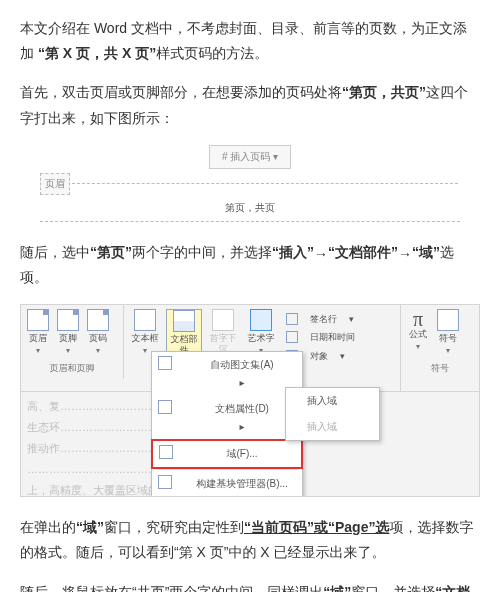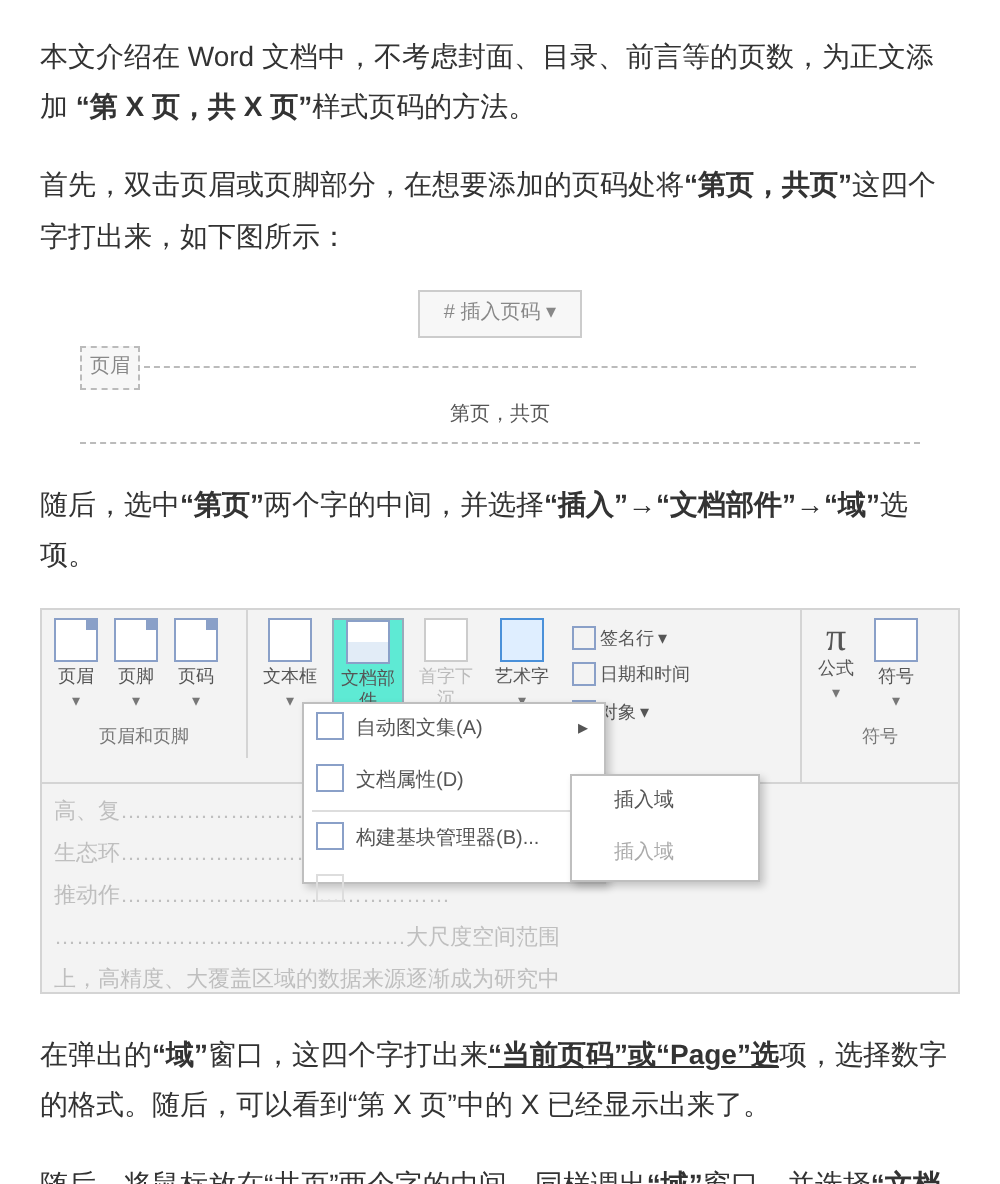--- a/index.html
+++ b/index.html
@@ -75,21 +75,21 @@
   }
   .rib-btns {
     display: flex;
     gap: 4px;
   }
   .rib-btn {
     width: 26px;
     text-align: center;
   }
   .rib-btn.big { width: 34px; }
-  .rib-btn.selected { background: #5eead4; border: 1px solid #9ab; }
+  .rib-btn.selected { background: #fef9c3; border: 1px solid #9ab; }
   .rib-icon {
     width: 20px;
     height: 20px;
     margin: 0 auto 2px auto;
     border: 1px solid #8aa0c8;
     background: #fff;
     position: relative;
   }
   .rib-icon.page::after {
     content: "";
@@ -108,46 +108,47 @@
     color: #777;
     clear: both;
   }
   .rib-right-col {
     display: flex;
     flex-direction: column;
     gap: 2px;
     padding: 2px 4px;
     font-size: 9px;
   }
-  .rib-right-col .row { display: flex; align-items: center; gap: 2px; }
+  .rib-right-col .row { display: flex; align-items: center; gap: 12px; }
   .tiny-icon {
     width: 10px; height: 10px;
     border: 1px solid #8aa0c8;
     display: inline-block;
   }
   .pi { font-family: serif; font-size: 20px; line-height: 20px; text-align:center; }
 
   
   .dropdown {
     position: absolute;
     top: 46px;
     left: 130px;
     width: 150px;
     background: #fff;
     border: 1px solid #bfbfbf;
     box-shadow: 2px 2px 4px rgba(0,0,0,.2);
     font-size: 10px;
     z-index: 5;
   }
   .dropdown .item {
-    padding: 4px 8px 4px 26px;
+    padding: 4px 8px 4px 38px;
     position: relative;
     display: flex;
     justify-content: space-between;
     align-items: center;
+    flex-direction: column;
   }
   .dropdown .item .mi-icon {
     position: absolute;
     left: 6px; top: 4px;
     width: 12px; height: 12px;
     border: 1px solid #8aa0c8;
   }
   .dropdown .item.highlight {
     border: 2px solid #d33;
     margin: -1px;
@@ -307,36 +308,40 @@
     <div class="item">
       <span class="mi-icon"></span>
       <span>自动图文集(A)</span>
       <span>▸</span>
     </div>
     <div class="item">
       <span class="mi-icon"></span>
       <span>文档属性(D)</span>
       <span>▸</span>
     </div>
+    <div class="item highlight">
+      <span class="mi-icon"></span>
+      <span>域(F)...</span>
+    </div>
     <div class="sep"></div>
     <div class="item">
       <span class="mi-icon"></span>
       <span>构建基块管理器(B)...</span>
       <span>▸</span>
     </div>
     <div class="item" style="color:#bbb">
       <span class="mi-icon" style="border-color:#ddd"></span>
     </div>
   </div>
 
   <div class="submenu">
     <div class="item">插入域</div>
     <div class="item" style="color:#aaa">插入域</div>
   </div>
 </div>
 
 <p>
-  <span>在弹出的</span><strong>“域”</strong><span>窗口，这四个字打出来</span><strong><u>“当前页码”或“Page”选</u></strong><span>项，选择数字的格式。随后，可以看到“第 X 页”中的 X 已经显示出来了。</span>
+  <span>在弹出的</span><strong>“域”</strong><span>窗口，究研究由定性到</span><strong><u>“当前页码”或“Page”选</u></strong><span>项，选择数字的格式。随后，可以看到“第 X 页”中的 X 已经显示出来了。</span>
 </p>
 
 <p>
   <span>随后，将鼠标放在“共页”两个字的中间，同样调出</span><strong>“域”</strong><span>窗口，并选择</span><strong><u>“文档的页数”或“NumPages”</u></strong>
 </p>
 
 </body></html>

